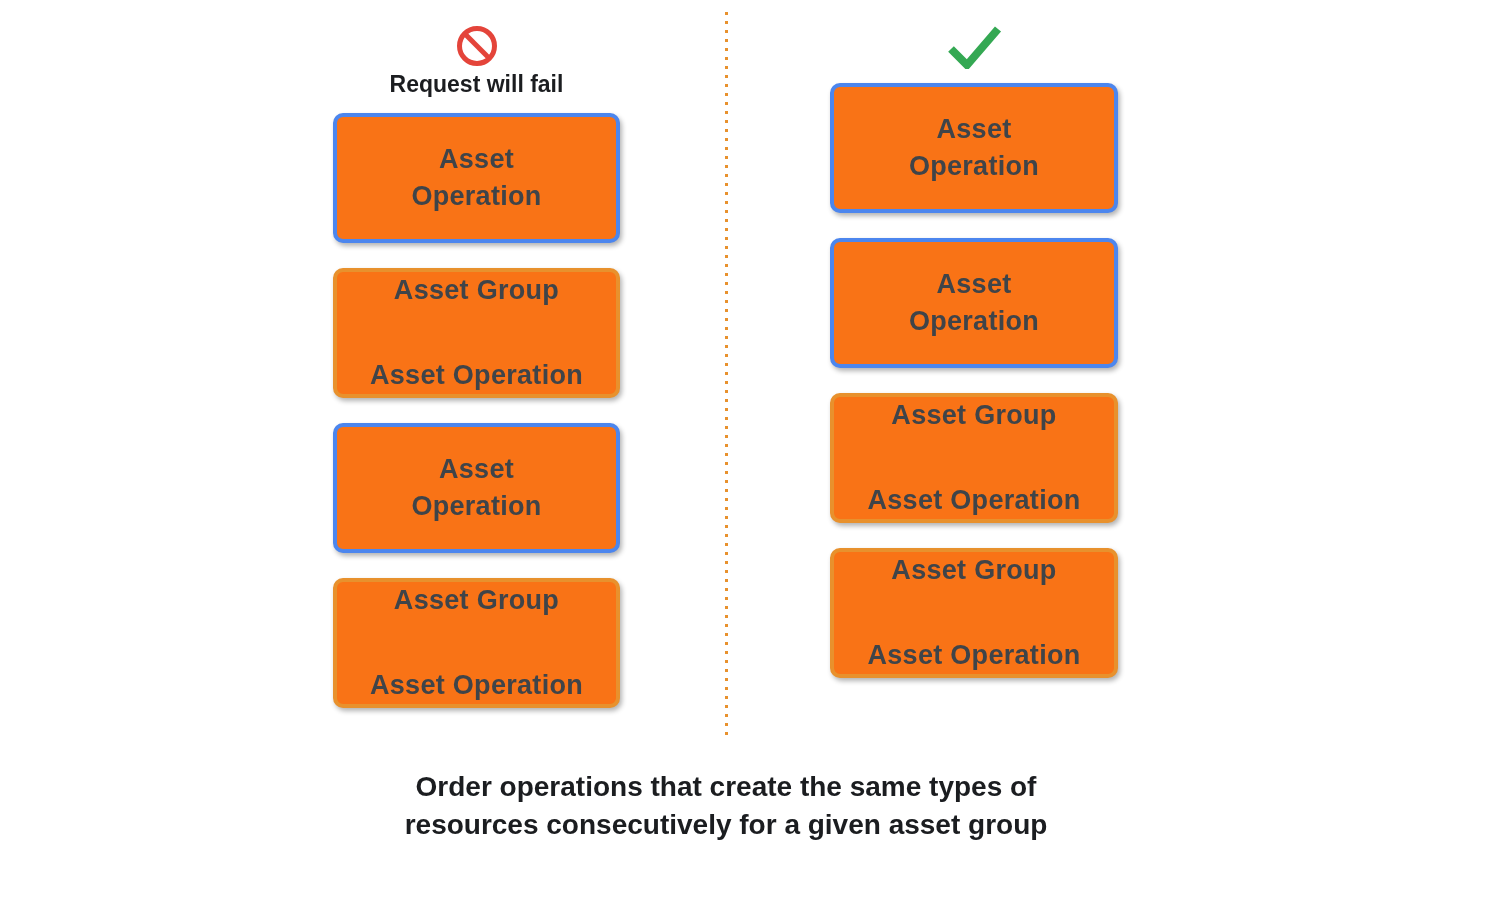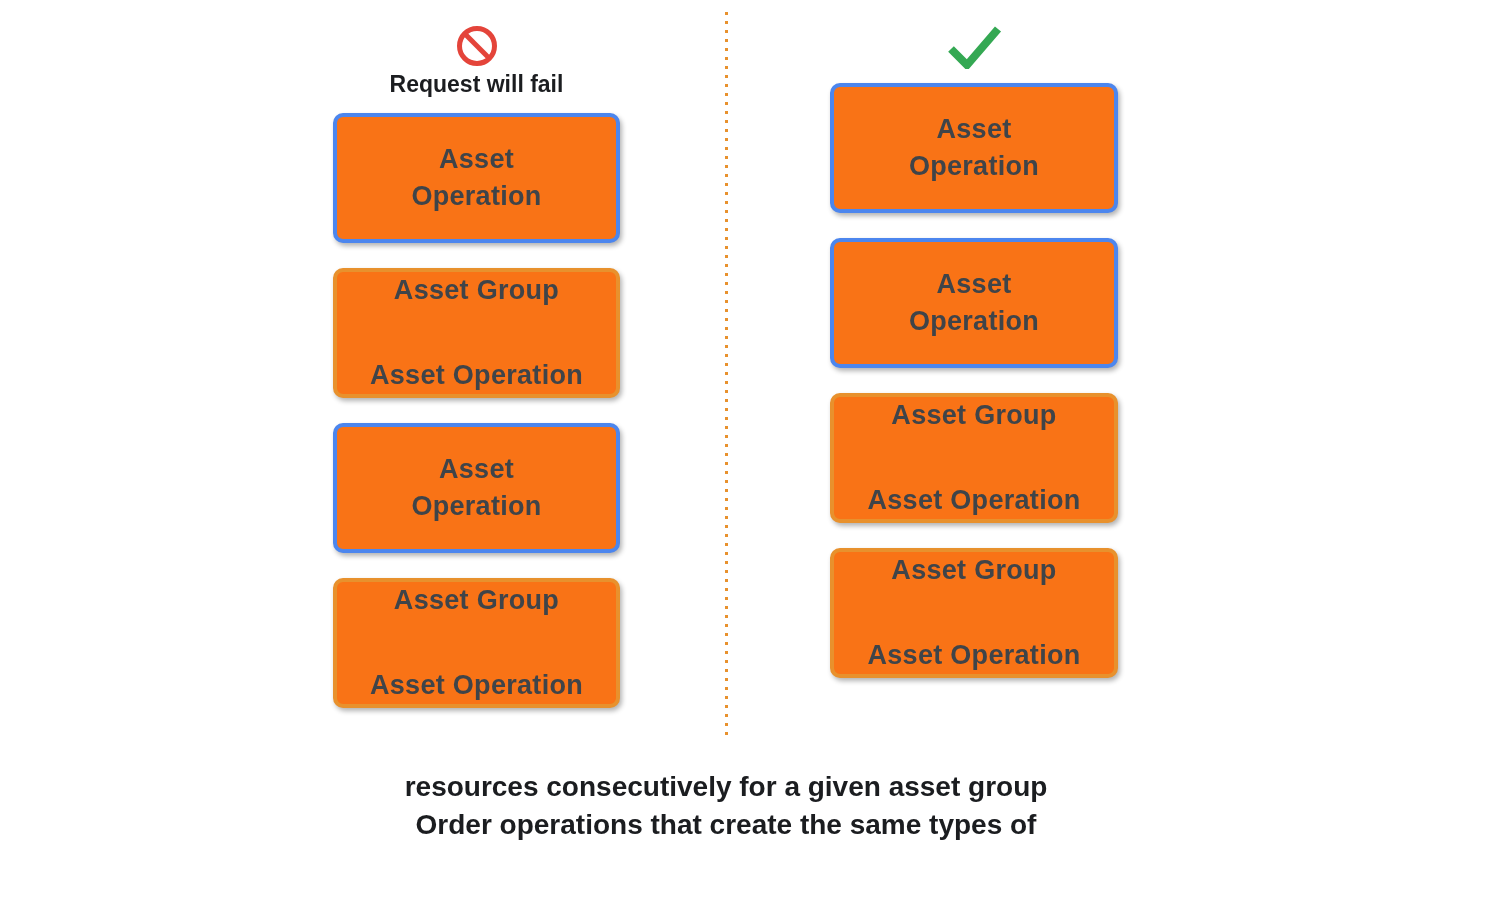--- a/index.html
+++ b/index.html
@@ -105,17 +105,17 @@
         <span class="box-line">Asset Operation</span>
       </div>
       <div class="op-box" data-type="orange">
         <span class="box-line">Asset Group</span>
         <span class="box-line">Asset Operation</span>
       </div>
     </div>
   </div>
 
   <div class="caption">
+    <span class="box-line">Order operations that create the same types of</span>
     <span class="box-line">resources consecutively for a given asset group</span>
-    <span class="box-line">Order operations that create the same types of</span>
   </div>
 
 </div>
 
 </body></html>

